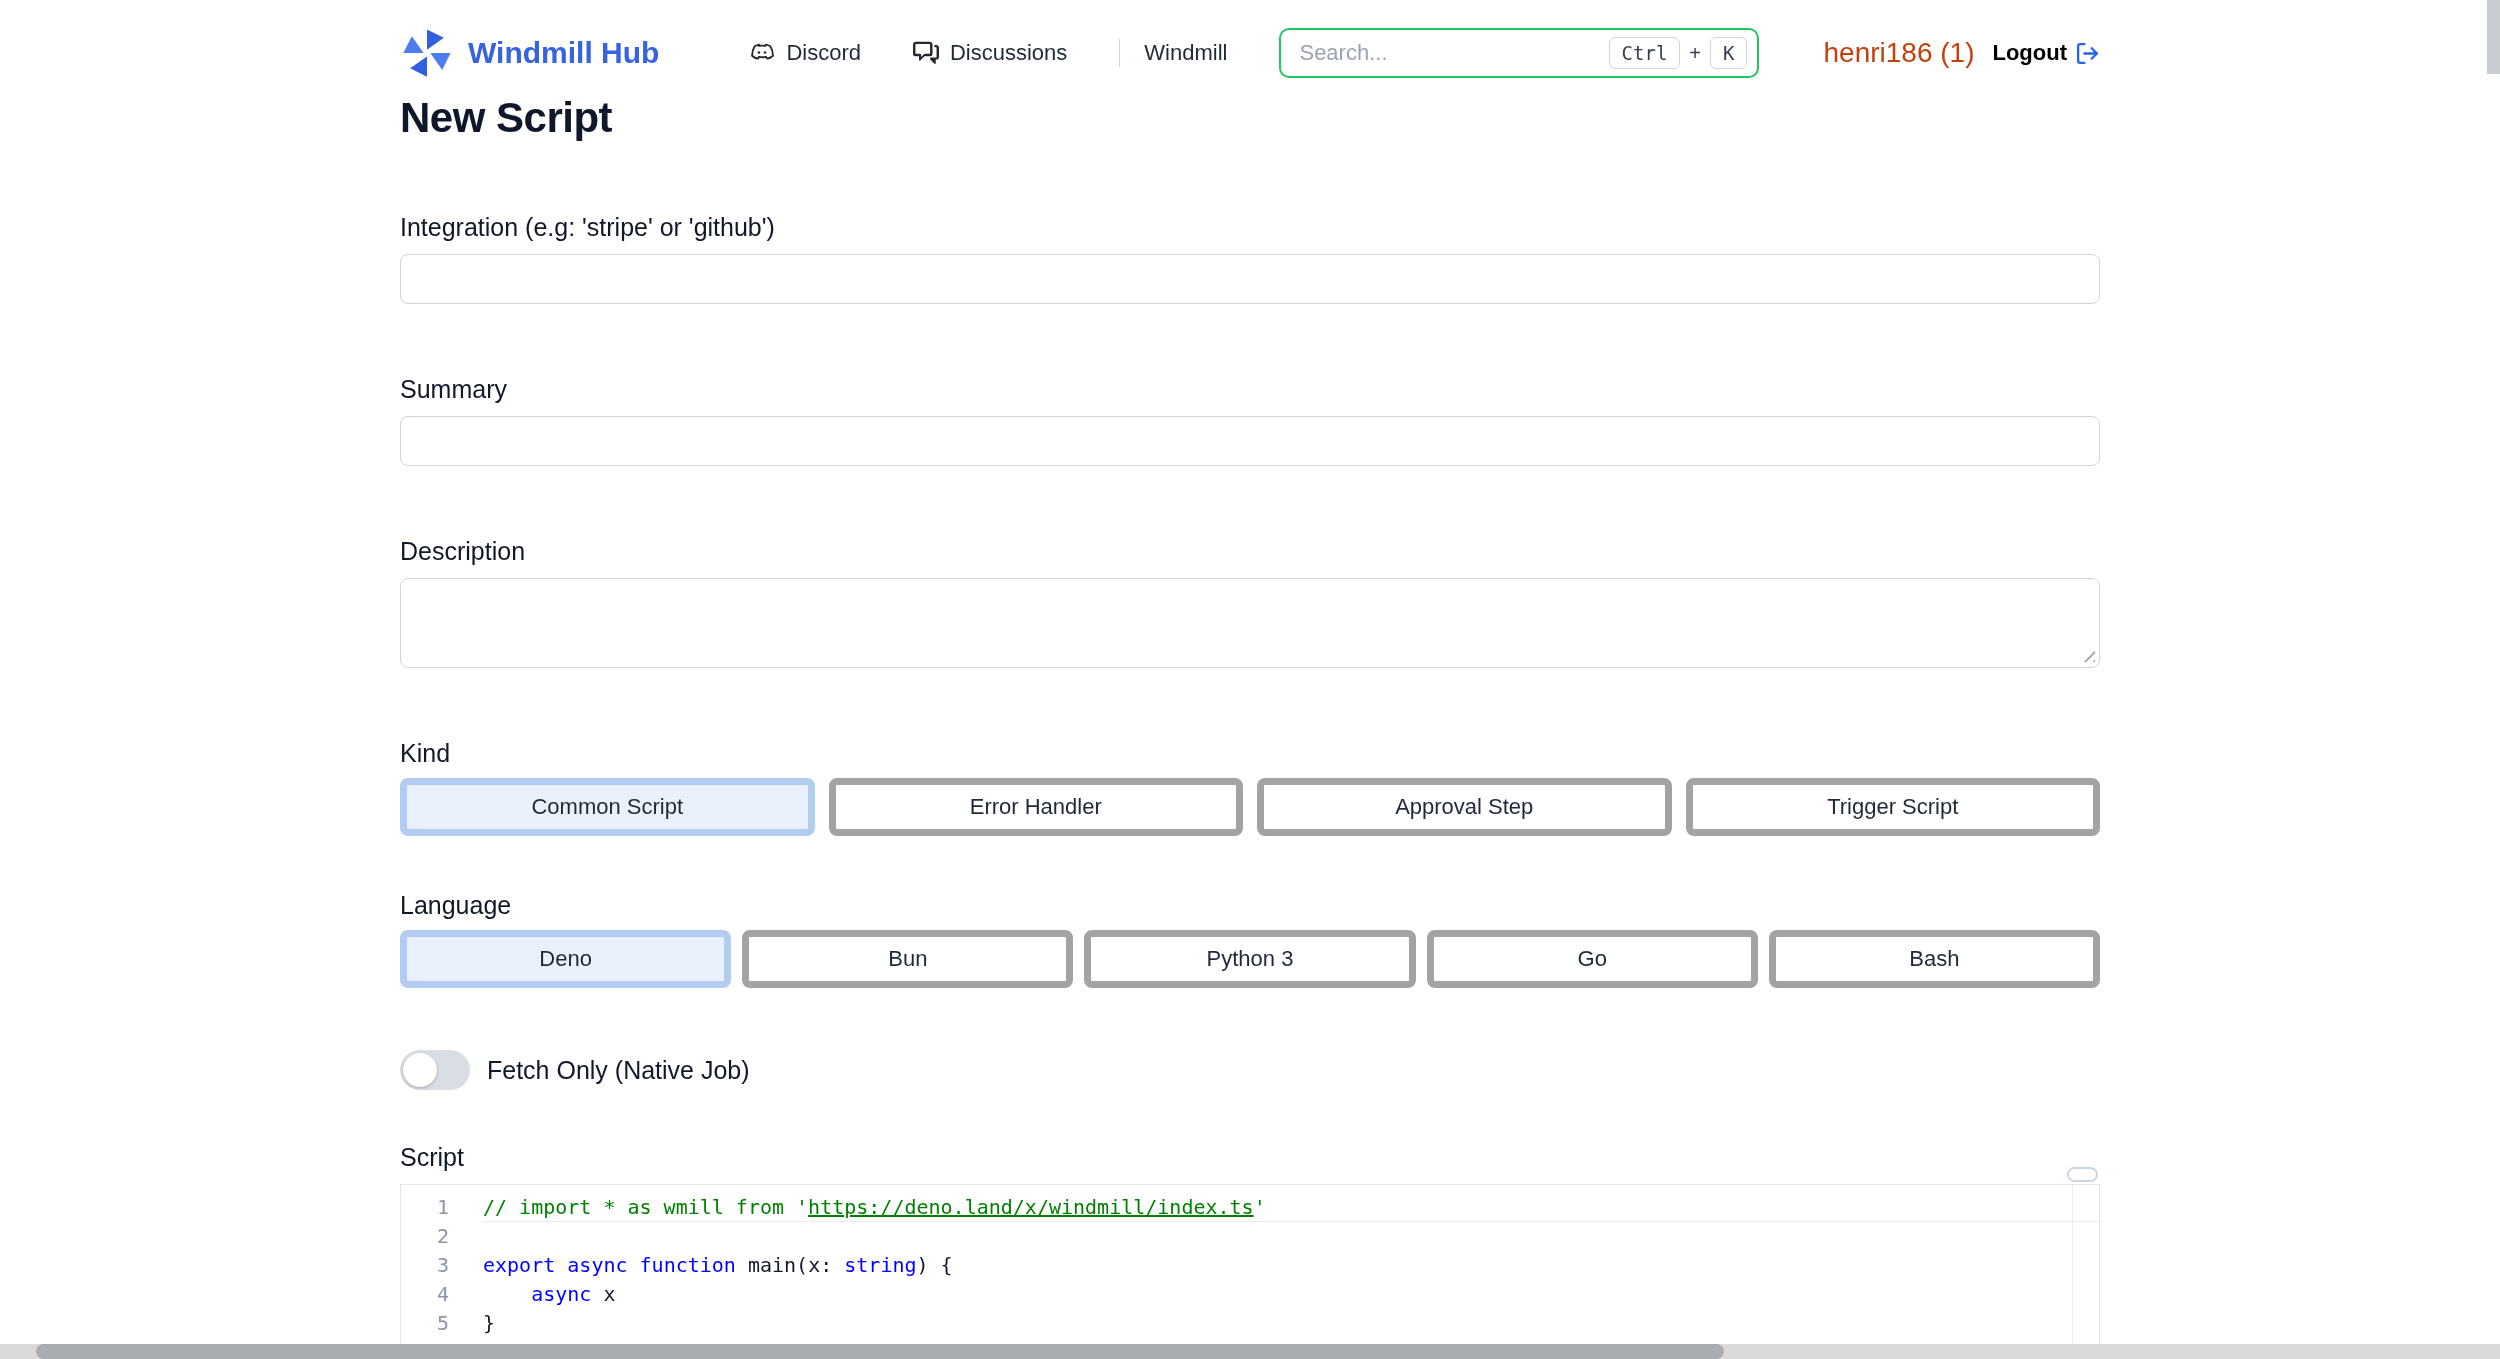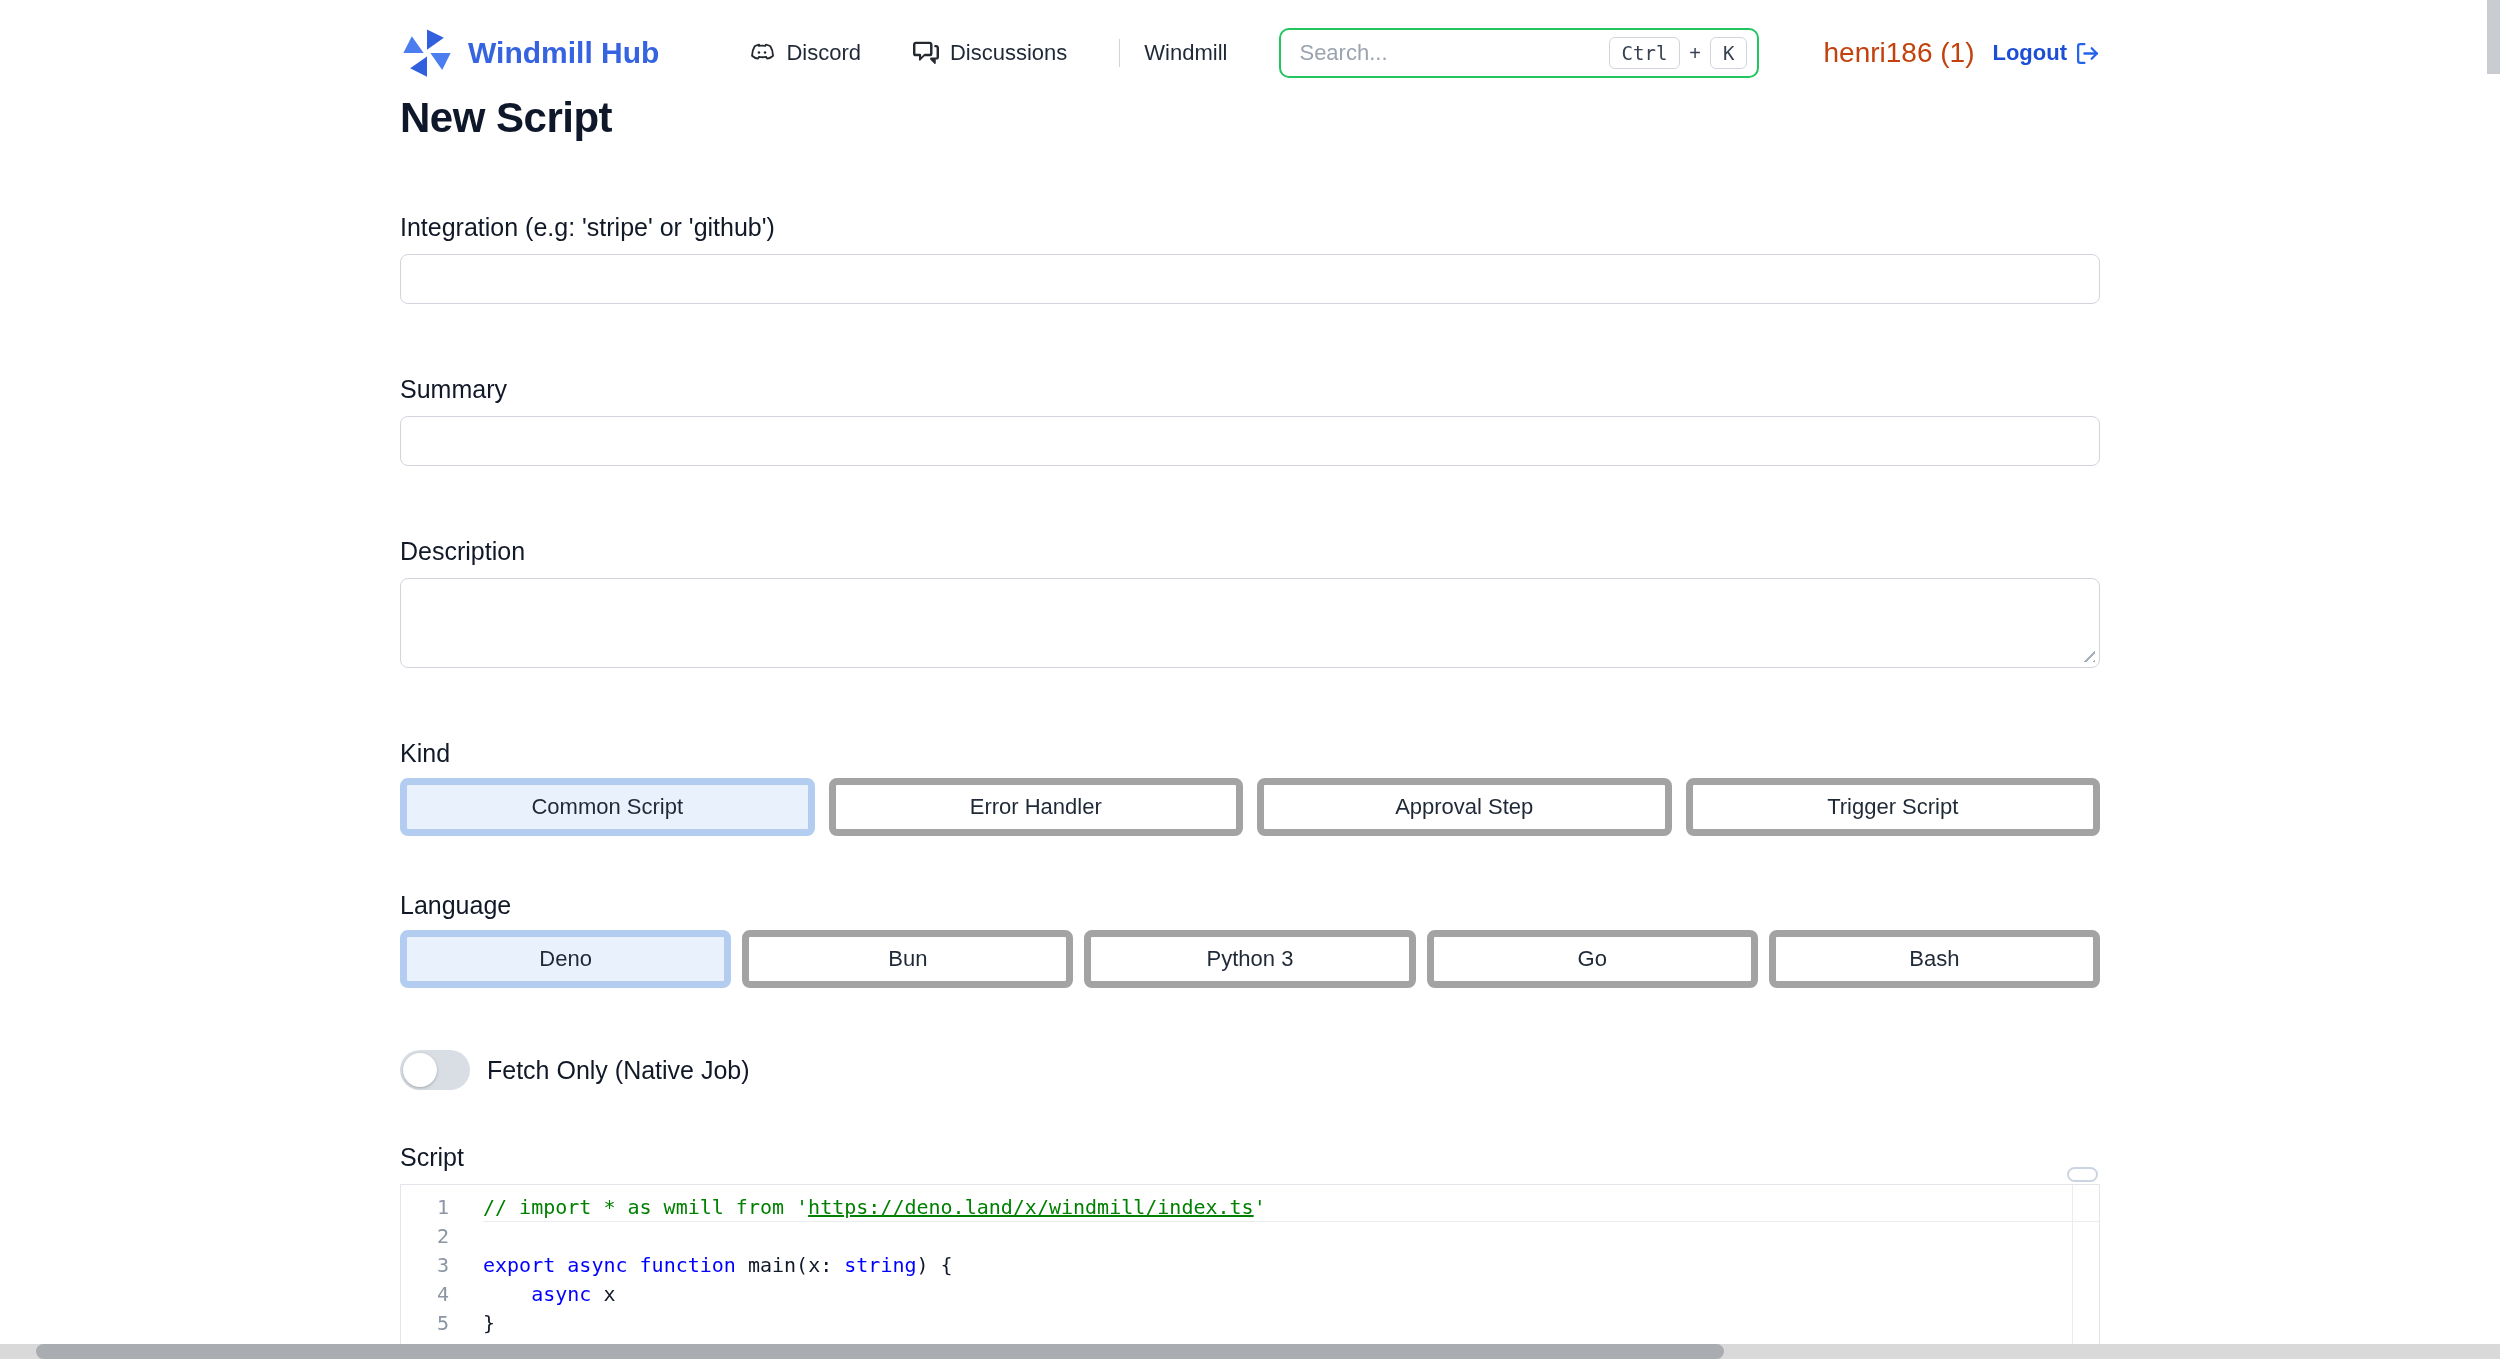--- a/index.html
+++ b/index.html
@@ -25,21 +25,21 @@
             border:2px solid #22c55e; border-radius:10px; display:flex; align-items:center;
             padding:0 10px 0 18px; background:#fff; }
   .search-input { flex:1; border:none; outline:none; font-size:22px; color:#1f2937;
                   font-family:inherit; background:transparent; min-width:0; }
   .search-input::placeholder { color:#9aa3af; }
   .kbd { font-family:"DejaVu Sans Mono",monospace; font-size:19px; color:#374151;
          background:#fff; border:1px solid #d1d5db; border-radius:6px; padding:4px 12px; }
   .kbd-plus { font-size:20px; color:#374151; margin:0 9px; }
   .user-area { display:flex; align-items:center; margin-left:64px; gap:18px; }
   .username { font-size:28px; color:#c2410c; white-space:nowrap; }
-  .logout { display:flex; align-items:center; gap:8px; font-size:22px; color:#1d4ed8;
+  .logout { display:flex; align-items:center; gap:8px; font-size:22px; color:#000000;
             font-weight:600; cursor:pointer; text-decoration:none; white-space:nowrap; }
   .logout-icon svg { width:25px; height:25px; display:block; }
 
   
   .title { margin-top:14px; font-size:42px; font-weight:700; color:#0f172a; letter-spacing:-0.5px; }
   .field { margin-top:70px; }
   .field > label { display:block; font-size:25px; color:#111827; line-height:30px; }
   .text-input { margin-top:12px; width:100%; height:50px; border:1px solid #d1d5db; border-radius:8px;
                 font-size:22px; padding:0 16px; font-family:inherit; color:#111827; outline:none;
                 display:block; background:#fff; }

